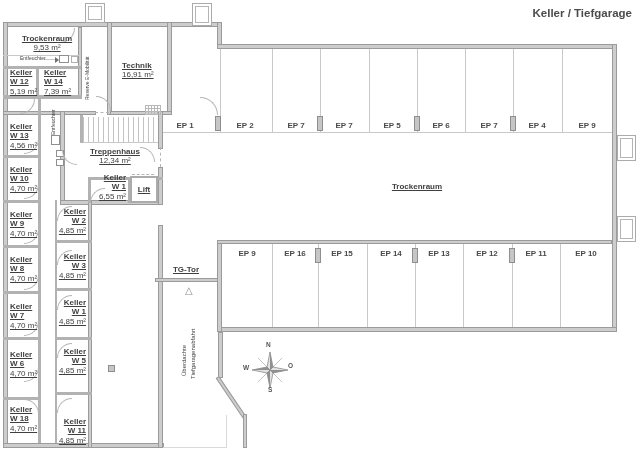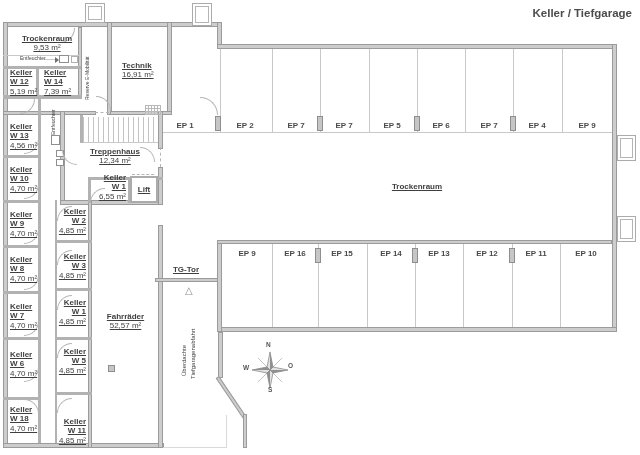--- a/index.html
+++ b/index.html
@@ -175,24 +175,20 @@
     <b>Technik</b>
     <span>16,91 m²</span>
   </div>
   <div class="rlab tc" style="left:87px;top:147px;width:56px">
     <b>Treppenhaus</b>
     <span>12,34 m²</span>
   </div>
   <div class="rlab tc" style="left:131px;top:185px;width:26px">
     <b>Lift</b>
   </div>
-  <div class="rlab tc" style="left:94px;top:312px;width:63px">
-    <b>Fahrräder</b>
-    <span>52,57 m²</span>
-  </div>
   <div class="rlab tc" style="left:384px;top:182px;width:66px">
     <b>Trockenraum</b>
   </div>
 
   <div class="rlab tr" style="left:94px;top:173px;width:32px">
     <b>Keller</b>
     <b>W 1</b>
     <span>6,55 m²</span>
   </div>
   <div class="rlab tr" style="left:58px;top:207px;width:28px">

